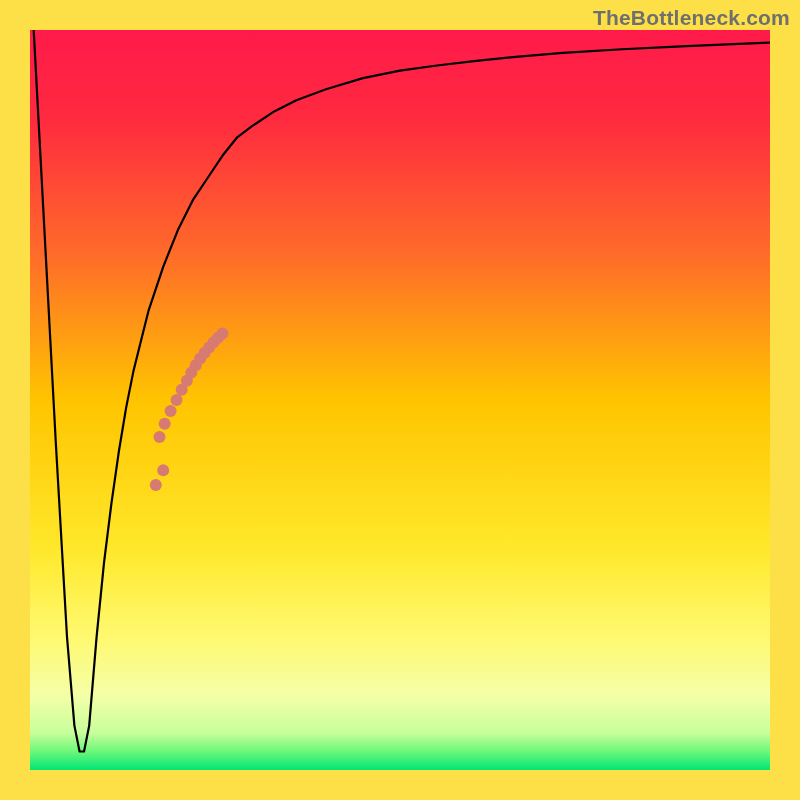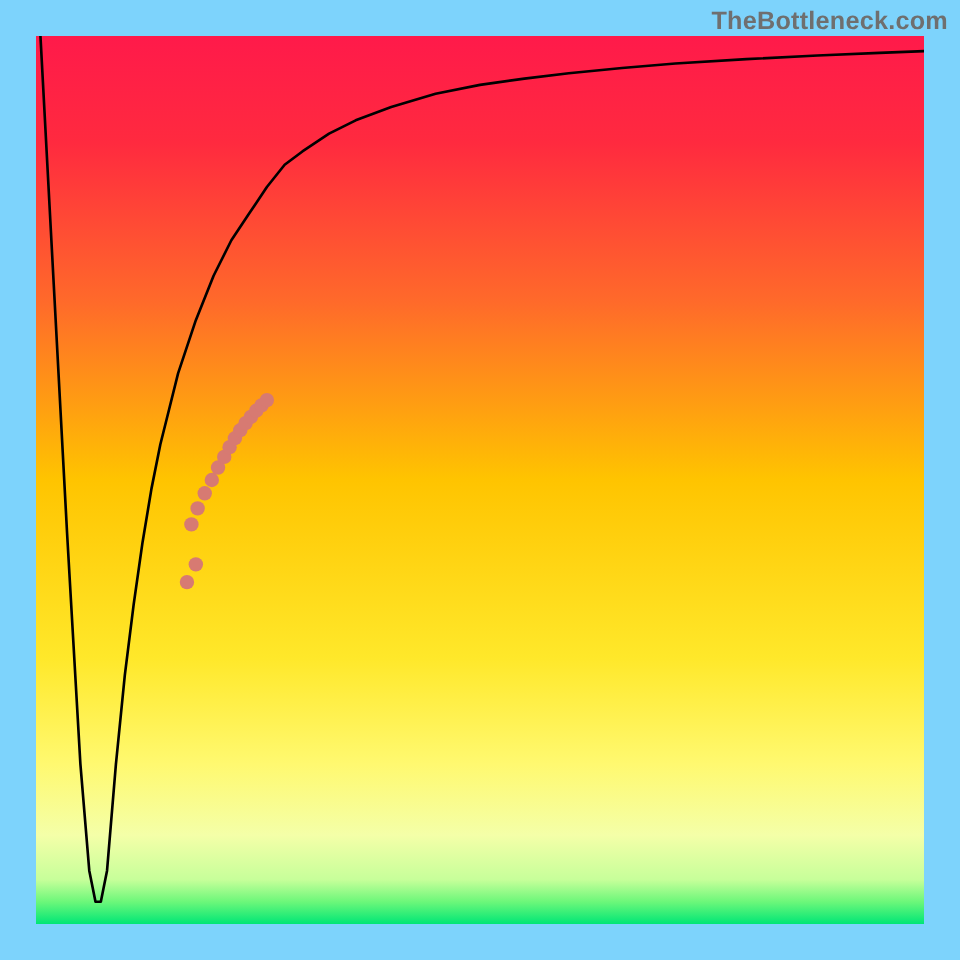--- a/index.html
+++ b/index.html
@@ -10,21 +10,21 @@
     overflow: hidden;
     background: #000;
     font-family: Arial, Helvetica, sans-serif;
   }
   .frame {
     position: absolute;
     left: 0;
     top: 0;
     width: 800px;
     height: 800px;
-    background: #7dd3fc;
+    background: #fde047;
   }
   .plot-area {
     position: absolute;
     left: 30px;
     top: 30px;
     width: 740px;
     height: 740px;
     overflow: hidden;
   }
   .watermark {

